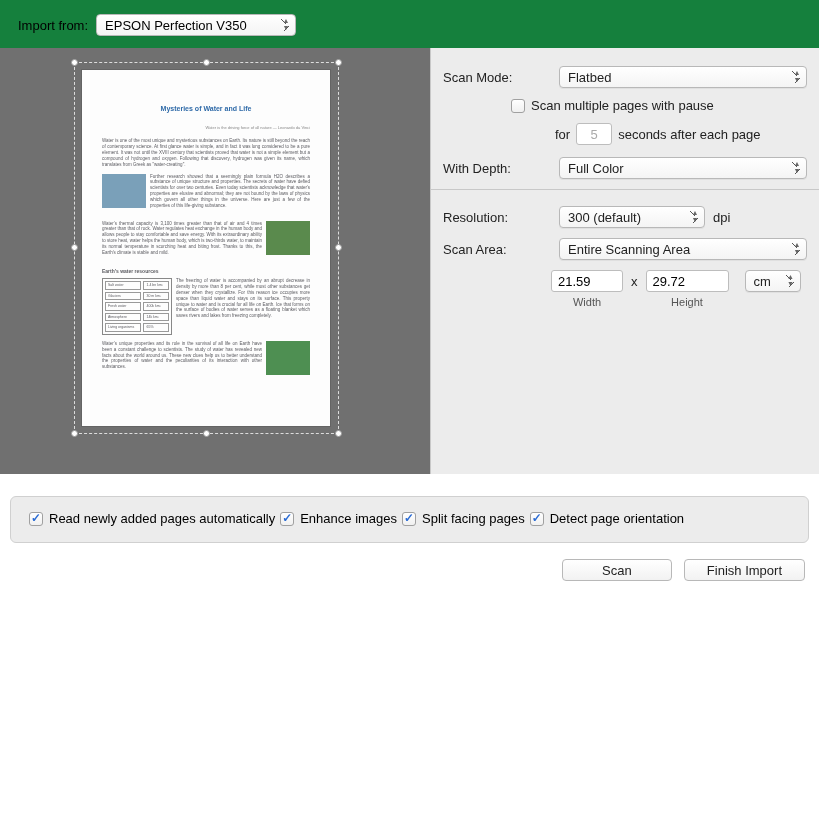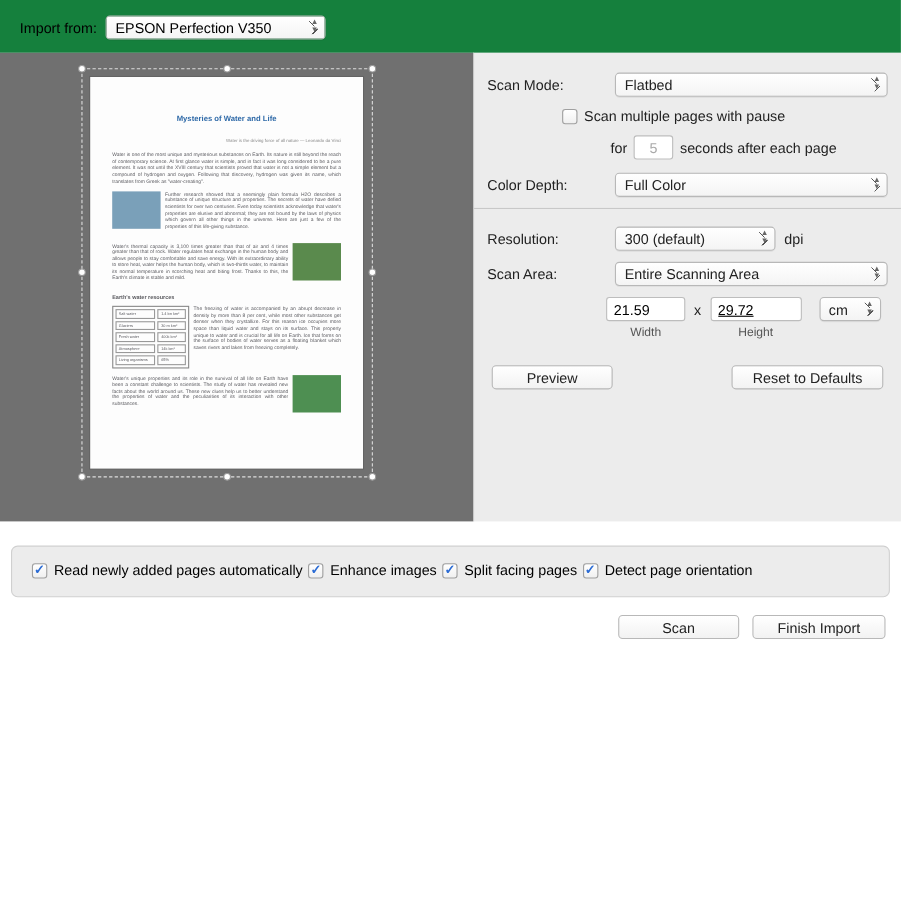--- a/index.html
+++ b/index.html
@@ -200,21 +200,21 @@
       <div class="subrow">
         <span class="mac-checkbox"></span>
         <span>Scan multiple pages with pause</span>
       </div>
       <div class="subrow2">
         <span>for</span>
         <input class="num-input small" value="5" style="">
         <span>seconds after each page</span>
       </div>
       <div class="frow">
-        <div class="flabel">Color Depth:</div>
+        <div class="flabel">With Depth:</div>
         <div class="mac-select sel-wide">
           <span>Full Color</span>
           <span class="arrows"><span class="up"></span><span class="dn"></span></span>
         </div>
       </div>
 
       <div class="hr"></div>
 
       <div class="frow">
         <div class="flabel">Resolution:</div>
@@ -229,35 +229,31 @@
         <div class="flabel">Scan Area:</div>
         <div class="mac-select sel-wide">
           <span>Entire Scanning Area</span>
           <span class="arrows"><span class="up"></span><span class="dn"></span></span>
         </div>
       </div>
 
       <div class="wh-row">
         <input class="num-input" style="width: 72px;" value="21.59">
         <span>x</span>
-        <input class="num-input" style="width: 83px; text-decoration: underline;" value="29.72">
+        <input class="num-input" style="width: 83px;" value="29.72">
         <div class="mac-select unit-sel" style="margin-left:8px">
           <span>cm</span>
           <span class="arrows"><span class="up"></span><span class="dn"></span></span>
         </div>
       </div>
       <div class="wh-labels">
         <span>Width</span>
         <span>Height</span>
       </div>
 
-      <div class="btn-row">
-        <button class="mac-btn" style="width:110px">Preview</button>
-        <button class="mac-btn">Reset to Defaults</button>
-      </div>
     </div>
   </div>
 
   <div class="bottom-box">
     <div class="bb-row">
       <div class="bb-checks">
         <div class="line">
           <span class="mac-checkbox checked"></span>
           <span>Read newly added pages automatically</span>
         </div>

